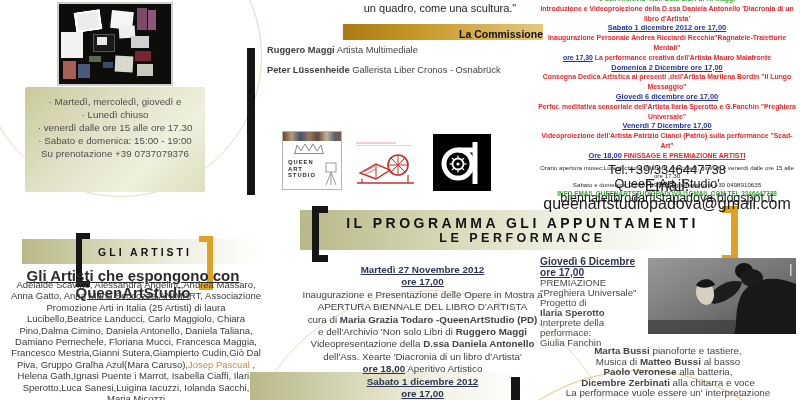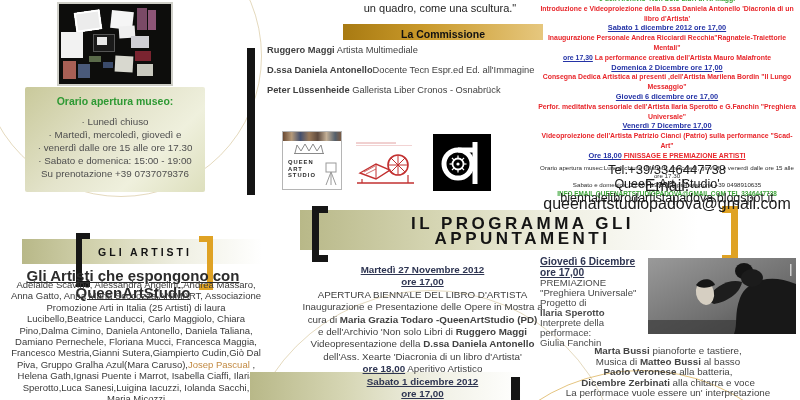--- a/index.html
+++ b/index.html
@@ -17,21 +17,21 @@
   .circ{position:absolute;border-radius:50%;pointer-events:none;}
   .circ.tan{border:1px solid rgba(205,185,135,.55);}
   .circ.gold{border:1px solid rgba(214,164,60,.65);}
   
   .brkL{border-left:6px solid #161616;border-top:6px solid #161616;border-bottom:6px solid #161616;width:8px;}
   .brkR{border-right:6px solid #dfa224;border-top:6px solid #dfa224;border-bottom:6px solid #dfa224;width:8px;}
   .brkL.big{border-width:7px;width:9px;}
   .brkR.big{border-width:7px;width:9px;}
   
   .oliveband{background:linear-gradient(90deg,#b8b888 0%,#d6d6b4 35%,#efefe2 65%,rgba(255,255,255,0) 100%);}
-  .goldbar{background:linear-gradient(90deg,#a87a12 0%,#c9992a 40%,#e6c77e 100%);}
+  .goldbar{background:linear-gradient(90deg,#a87a12 0%,#c9992a 40%,#e6c77e 100%);text-align:right;}
   
   #hours-box{background:linear-gradient(135deg,#c9c99b 0%,#e4e4cc 45%,#eff0dd 70%,#dddfbd 100%);border-radius:2px;}
   
   #collage{background:#0d0d0c;border:2px solid #cfcfc8;}
   #collage .it{position:absolute;}
   
   #schedule{font-size:6.9px;line-height:9.8px;}
   #schedule .date{font-size:7.4px;}
   #schedule .tiny{font-size:6.2px;line-height:8.6px;color:#2c2c2c;font-weight:normal;}
   #schedule .info{font-size:6.4px;}
@@ -76,24 +76,23 @@
     <div class="it" style="left:89px;top:6px;width:8px;height:20px;background:#8d5577;"></div>
     <div class="it" style="left:72px;top:32px;width:18px;height:12px;background:#cfcfd4;"></div>
     <div class="it" style="left:76px;top:47px;width:16px;height:10px;background:#7a2430;"></div>
     <div class="it" style="left:56px;top:52px;width:18px;height:16px;background:#d8d8cf;transform:rotate(3deg);"></div>
     <div class="it" style="left:78px;top:60px;width:16px;height:12px;background:#c9c9bf;"></div>
     <div class="it" style="left:30px;top:52px;width:12px;height:6px;background:#5a6a4a;"></div>
     <div class="it" style="left:44px;top:58px;width:10px;height:6px;background:#3a4a6a;"></div>
   </div>
 
   <div id="hours-box" class="abs" style="left:25px;top:87px;width:180px;height:105px;">
-    <div class="ctr b" style="padding-top:8px;font-size:10.5px;color:#2e9933;">Orario apertura museo:</div>
     <div class="ctr" style="margin-top:8px;font-size:9.8px;line-height:13px;color:#4f4f4f;">
+      <div>· Martedì, mercoledì, giovedì e</div>
       <div>· Lunedì chiuso</div>
-      <div>· Martedì, mercoledì, giovedì e</div>
       <div>· venerdì dalle ore 15 alle ore 17.30</div>
       <div>· Sabato e domenica: 15:00 - 19:00</div>
       <div>Su prenotazione +39 0737079376</div>
     </div>
   </div>
 
   <div class="abs" style="left:247px;top:48px;width:8px;height:147px;background:#141414;"></div>
 
   <div class="abs oliveband" style="left:22px;top:239px;width:240px;height:25px;"></div>
   <div class="abs brkL" style="left:76px;top:233px;height:42px;"></div>
@@ -107,23 +106,20 @@
 
   <div class="abs ctr" style="left:300px;top:2px;width:280px;font-size:11px;color:#1f1f1f;">un quadro, come una scultura."</div>
 
   <div class="abs goldbar ctr" style="left:343px;top:24px;width:200px;height:16px;">
     <span class="b" style="font-size:10.5px;line-height:16px;color:#111;">La Commissione</span>
   </div>
 
   <div id="commission" class="abs" style="left:267px;top:45px;width:272px;">
     <div class="row">
       <span class="b">Ruggero Maggi</span><span>  Artista Multimediale</span>
-    </div>
-    <div class="row">
-      <span class="b">D.ssa Daniela Antonello</span><span>Docente Tecn Espr.ed Ed. all'Immagine</span>
     </div>
     <div class="row">
       <span class="b">Peter Lüssenheide</span><span> Gallerista Liber Cronos - Osnabrück</span>
     </div>
   </div>
 
   <div id="qas-logo" class="abs logo-box" style="left:282px;top:131px;width:58px;height:57px;">
     <div id="qas-strip"></div>
     <svg width="58" height="14" viewBox="0 0 58 14">
       <polyline points="12,12 14,4 18,10 22,3 26,10 30,3 34,10 38,4 40,12" fill="none" stroke="#8a8a8a" stroke-width="1"></polyline>
@@ -176,31 +172,32 @@
         <line x1="31" y1="24" x2="28.8" y2="26.2"></line>
           <line x1="21.2" y1="33.8" x2="19" y2="36"></line>
       </g>
     </svg>
   </div>
 
   <div class="abs oliveband" style="left:300px;top:210px;width:398px;height:40px;"></div>
   <div class="abs brkL big" style="left:312px;top:206px;height:42px;"></div>
   <div class="abs brkR big" style="left:722px;top:206px;height:42px;"></div>
   <div class="abs ctr" style="left:330px;top:216px;width:385px;color:#141414;">
-    <div class="b" style="font-size:17px;letter-spacing:3.5px;line-height:15px;">IL PROGRAMMA GLI APPUNTAMENTI</div>
+    <div class="b" style="font-size:14px;letter-spacing:3.5px;line-height:15px;">IL PROGRAMMA GLI APPUNTAMENTI</div>
+    <div class="b" style="font-size:12.5px;letter-spacing:3.5px;line-height:15px;">LE PERFORMANCE</div>
   </div>
 
   <div class="abs oliveband" style="left:250px;top:372px;width:272px;height:28px;"></div>
   <div class="abs" style="left:511px;top:377px;width:9px;height:23px;background:#141414;"></div>
 
   <div id="openprog" class="abs ctr" style="left:270px;top:264px;width:305px;">
     <div class="dk b u">Martedì 27 Novembre 2012</div>
     <div class="dk b u">ore 17,00</div>
+    <div>Inaugurazione e Presentazione delle Opere in Mostra a</div>
     <div>APERTURA BIENNALE DEL LIBRO D'ARTISTA</div>
-    <div>Inaugurazione e Presentazione delle Opere in Mostra a</div>
     <div><span>cura  di </span><span class="b">Maria Grazia Todaro -QueenArtStudio (PD)</span></div>
     <div><span>e  dell'Archivio 'Non solo Libri di </span><span class="b">Ruggero Maggi</span></div>
     <div><span>Videopresentazione della </span><span class="b">D.ssa Daniela Antonello</span></div>
     <div>dell'Ass. Xearte 'Diacronia di un libro d'Artista'</div>
     <div><span class="dk b u">ore 18,00</span><span> Aperitivo Artistico</span></div>
     <div class="dk b u">Sabato 1 dicembre 2012</div>
     <div class="dk b u">ore 17,00</div>
   </div>
 
   <div id="schedule" class="abs ctr" style="left:536px;top:0;width:262px;">

